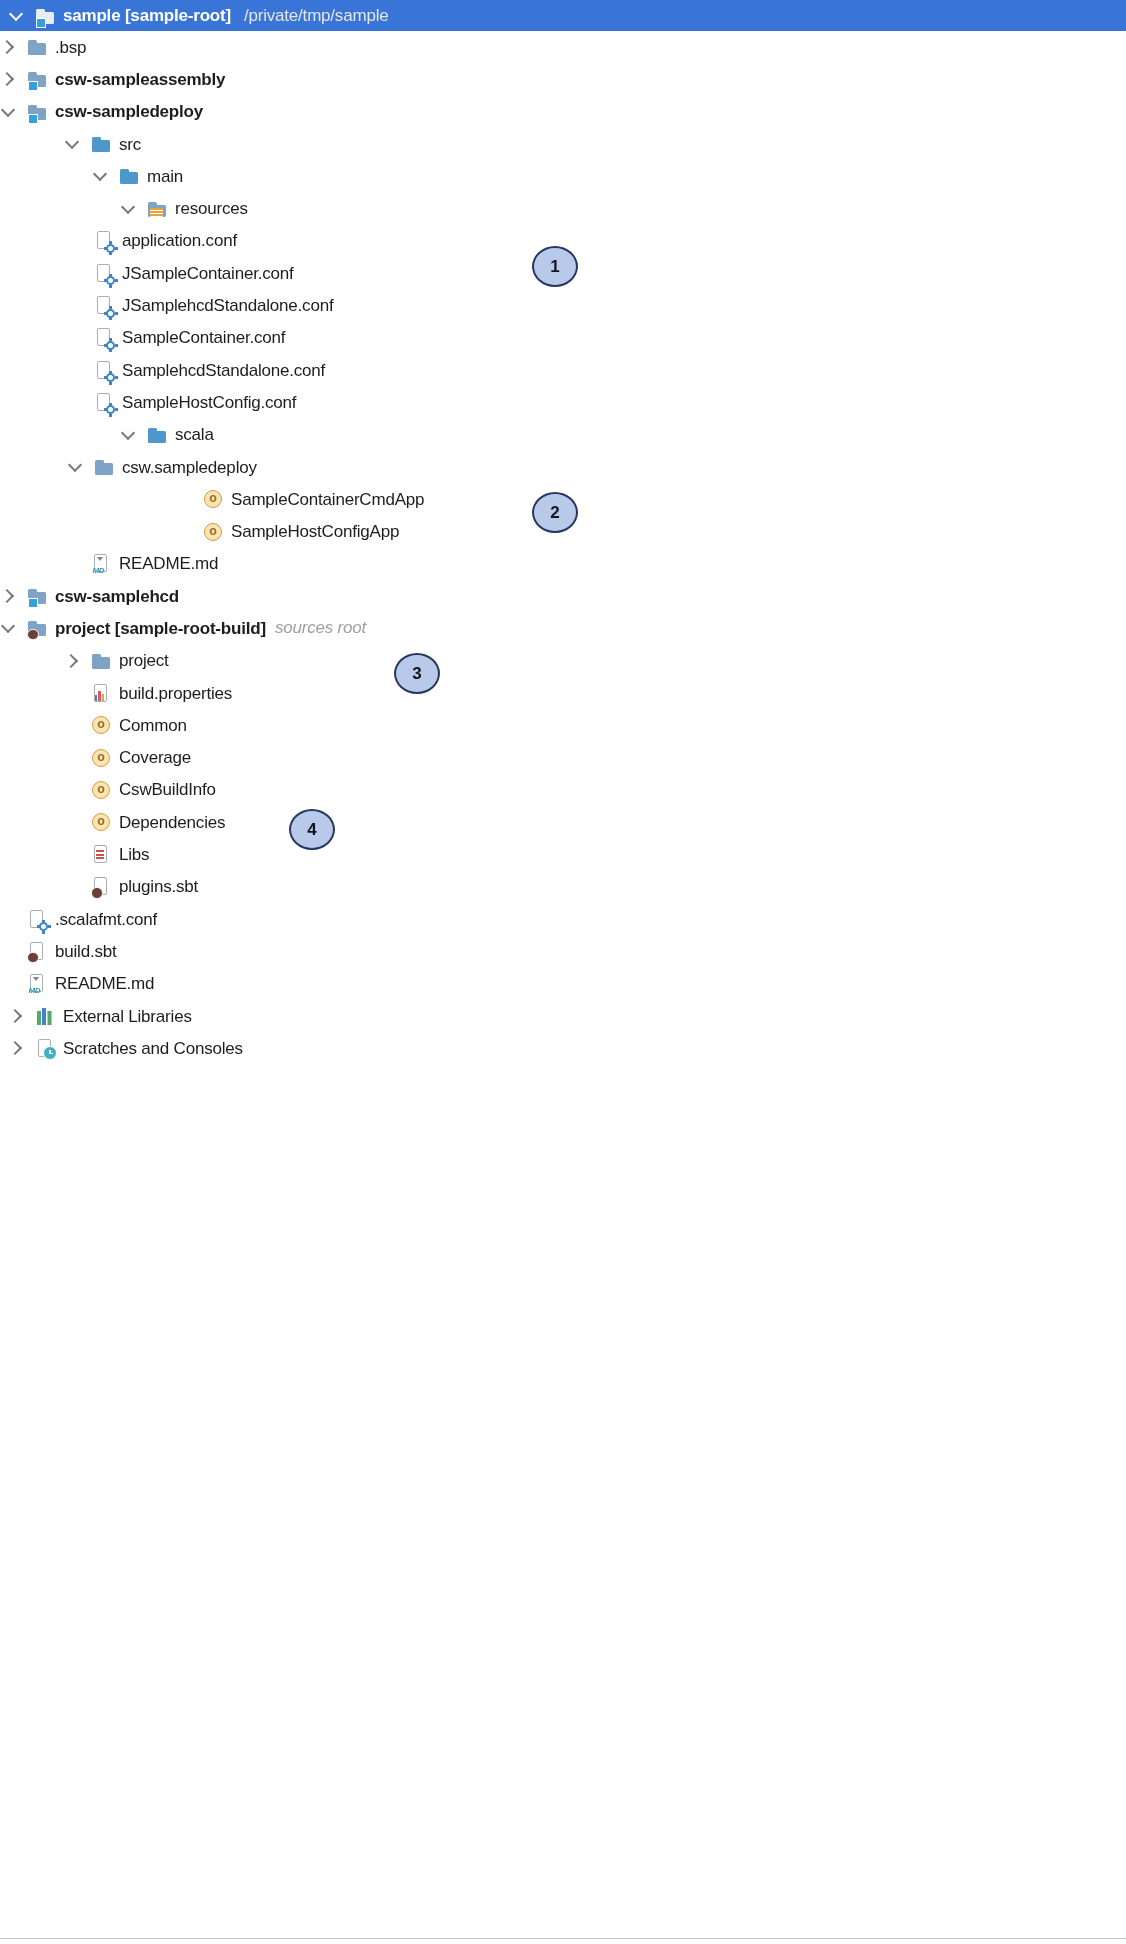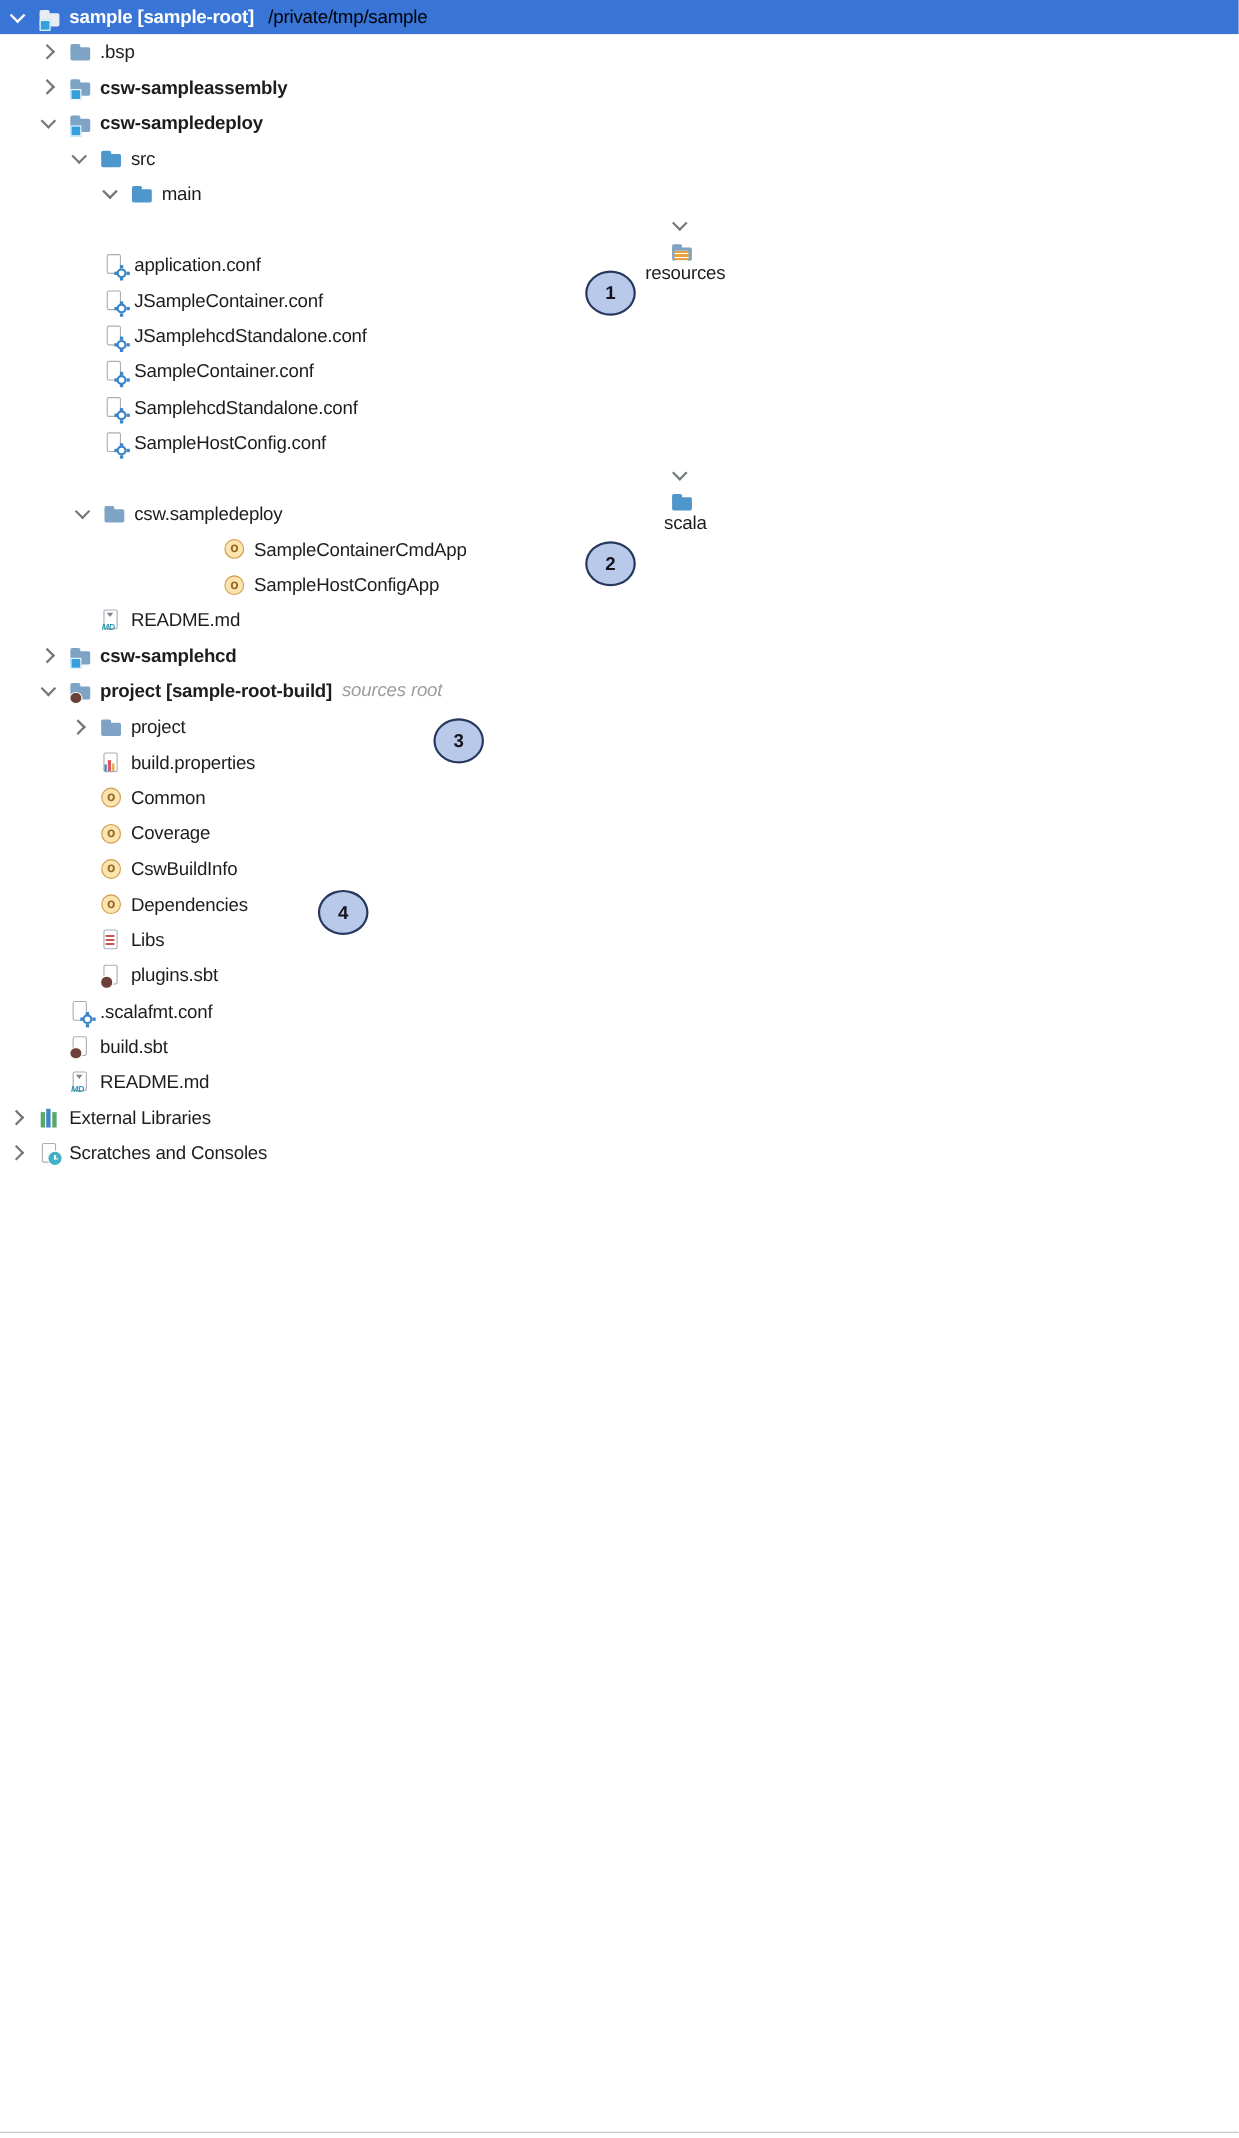--- a/index.html
+++ b/index.html
@@ -6,30 +6,30 @@
   body{
     width:1126px;height:1944px;background:#ffffff;position:relative;overflow:hidden;
     font-family:"Liberation Sans","DejaVu Sans",sans-serif;
     -webkit-font-smoothing:antialiased;
   }
   
   .tree{position:absolute;left:0;top:0;width:1126px;}
   .row{display:flex;align-items:center;height:32.3px;font-size:17px;color:#1d1d1f;letter-spacing:-0.2px;white-space:nowrap;}
   .row.title{height:31px;background:#3875D6;color:#ffffff;}
   .lv0{padding-left:8px;}
-  .lv1{padding-left:36px;}
+  .lv1{}
   .lv2{padding-left:64px;}
   .lv3{padding-left:92px;}
-  .lv4{padding-left:120px;flex-direction:column;}
+  .lv4{padding-left:120px;}
   .lv5{padding-left:67px;}
   .lv6{padding-left:176px;}
   .lbl{line-height:1;}
   .bold{font-weight:700;}
   .w{color:#ffffff;}
-  .path{margin-left:13px;font-weight:400;color:#000000;}
+  .path{margin-left:13px;font-weight:400;color:#e5e5e5;}
   .sec{margin-left:9px;color:#9E9E9E;font-style:italic;}
   
   .chev{flex:0 0 26px;width:26px;height:22px;display:flex;align-items:center;justify-content:flex-start;padding-left:3px;box-sizing:border-box;}
   .x{width:8px;height:8px;border-right:2px solid #72787B;border-bottom:2px solid #72787B;display:block;}
   .x.exp{transform:rotate(45deg);margin-top:-4px;}
   .x.col{transform:rotate(-45deg);margin-left:-1px;}
   .x.wc{border-color:#ffffff;}
   
   .icon{flex:0 0 22px;width:22px;height:22px;position:relative;margin-right:7px;}
   

